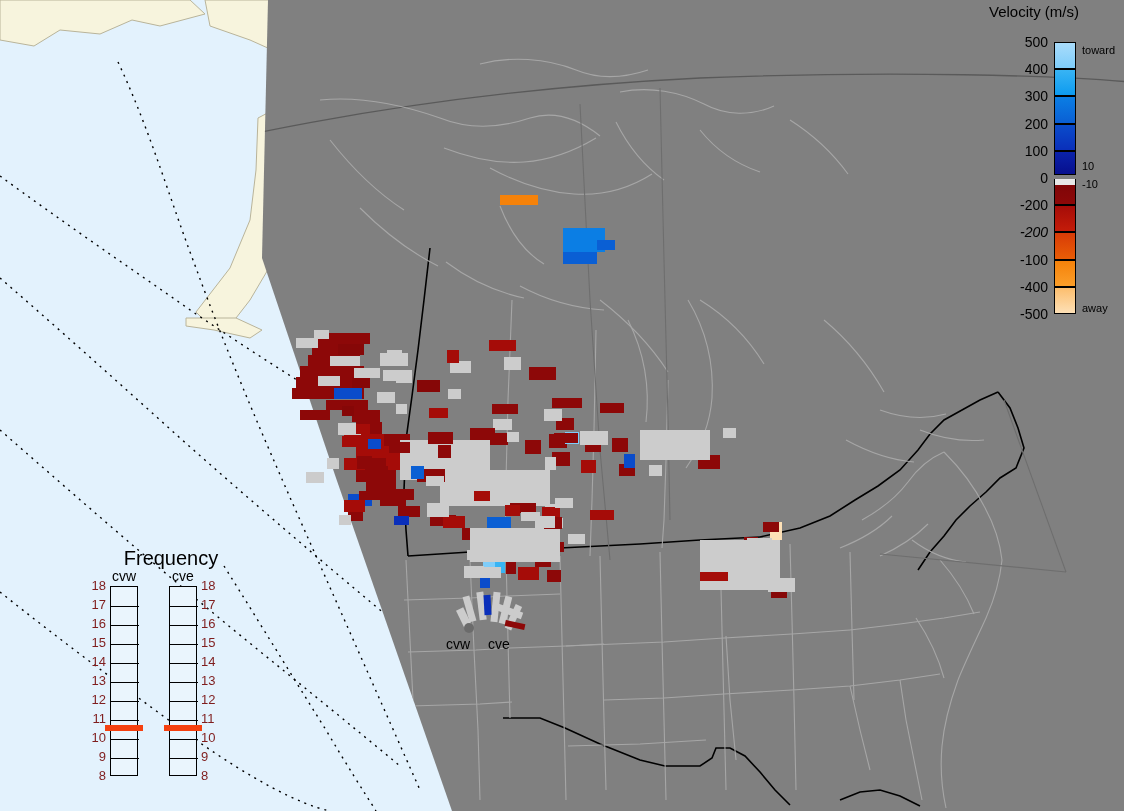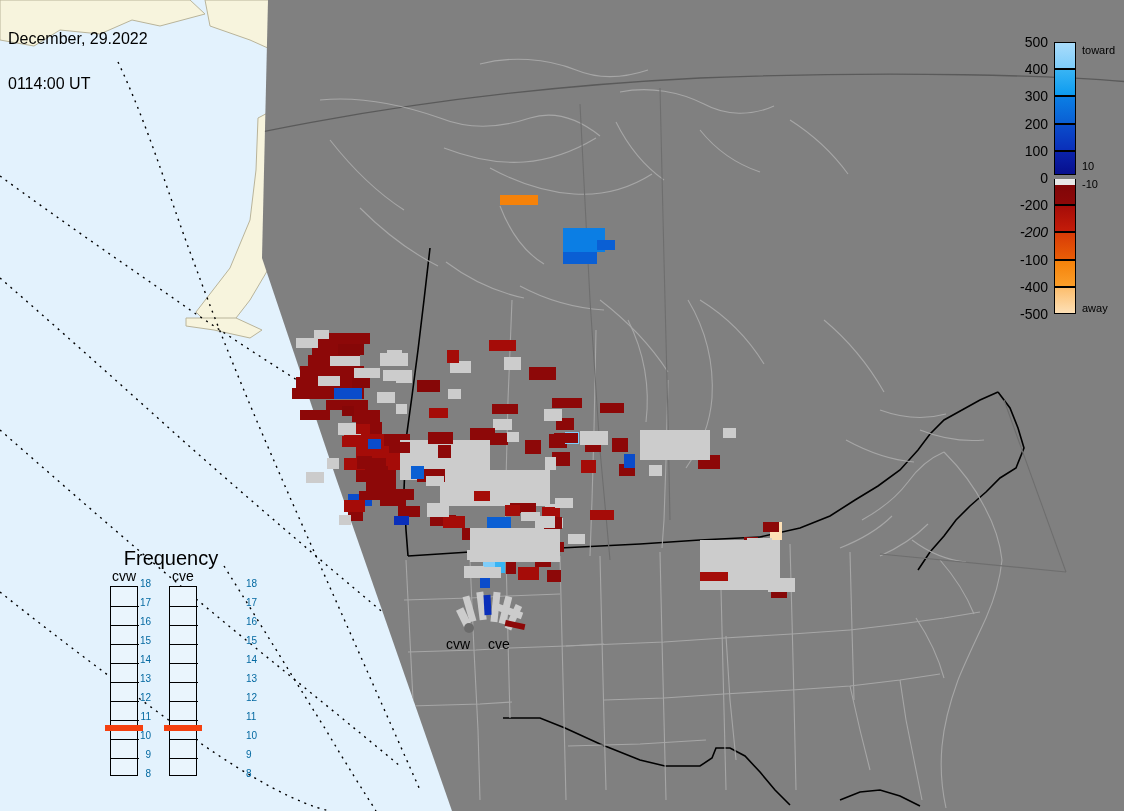--- a/index.html
+++ b/index.html
@@ -25,21 +25,21 @@
   .cb-tick{position:absolute;width:44px;text-align:right;font-size:14px;color:#000;}
   .cb-side{position:absolute;font-size:11px;color:#000;white-space:nowrap;}
 
   
   #freq{position:absolute;left:96px;top:547px;width:150px;height:240px;}
   #freq-title{position:absolute;left:0;top:0;width:150px;text-align:center;font-size:20px;color:#000;}
   .freq-head{position:absolute;top:21px;font-size:14px;color:#000;text-align:center;width:42px;}
   .freq-bar{position:absolute;top:39px;width:28px;height:190px;border:1px solid #000;
             background:#eaf5fd;box-sizing:border-box;}
   .freq-tickline{position:absolute;left:0;width:28px;height:0;border-top:1px solid #000;}
-  .freq-lab{position:absolute;font-size:10px;color:#0369a1;width:20px;text-align:right;margin-left:45px;}
+  .freq-lab{position:absolute;font-size:13px;color:#7f1d1d;width:20px;text-align:right;}
   .freq-lab.r{text-align:left;}
   .freq-mark{position:absolute;height:6px;background:#f5400f;}
 
   
   .stn-label{position:absolute;font-size:14px;color:#000;}
 </style>
 </head>
 <body>
 
 <div id="stage">
@@ -326,25 +326,24 @@
       <rect x="502" y="596" width="7" height="28" transform="rotate(14 505 610)"></rect>
       <rect x="510" y="604" width="7" height="26" transform="rotate(25 513 617)"></rect>
       <rect x="497" y="608" width="26" height="7" transform="rotate(20 510 611)"></rect>
       <rect x="460" y="608" width="8" height="20" transform="rotate(-26 464 618)"></rect>
     </g>
     <rect x="484" y="595" width="7" height="20" fill="#0a2fba" transform="rotate(-3 487 605)"></rect>
     <rect x="505" y="622" width="20" height="6" fill="#8d0808" transform="rotate(12 515 625)"></rect>
     <circle cx="469" cy="628" r="5" fill="#6b6b6b"></circle>
   </svg>
 
-  <div id="header">
-    <div>December, 29.2022</div>
-    <div>0114:00 UT</div>
+
+  <div id="cbar-wrap">
+    <div id="cbar-title">Velocity (m/s)</div>
   </div>
-
   <div id="cbar-box">
       <div class="cb-seg" style="top: 0px; height: 27.2px; background: linear-gradient(rgb(169, 220, 251), rgb(126, 205, 250));"></div>
       <div class="cb-seg" style="top: 27.2px; height: 27.2px; background: linear-gradient(rgb(56, 180, 244), rgb(13, 155, 240));"></div>
       <div class="cb-seg" style="top: 54.4px; height: 27.2px; background: linear-gradient(rgb(11, 126, 228), rgb(10, 95, 212));"></div>
       <div class="cb-seg" style="top: 81.6px; height: 27.2px; background: linear-gradient(rgb(10, 76, 203), rgb(10, 47, 186));"></div>
       <div class="cb-seg" style="top: 108.8px; height: 24.48px; background: linear-gradient(rgb(10, 34, 171), rgb(7, 15, 141));"></div>
       <div class="cb-seg" style="top: 138.72px; height: 24.48px; background: linear-gradient(rgb(126, 6, 8), rgb(141, 8, 8));"></div>
       <div class="cb-seg" style="top: 163.2px; height: 27.2px; background: linear-gradient(rgb(165, 12, 8), rgb(196, 28, 9));"></div>
       <div class="cb-seg" style="top: 190.4px; height: 27.2px; background: linear-gradient(rgb(216, 59, 7), rgb(234, 93, 6));"></div>
       <div class="cb-seg" style="top: 217.6px; height: 27.2px; background: linear-gradient(rgb(245, 130, 10), rgb(251, 158, 41));"></div>

